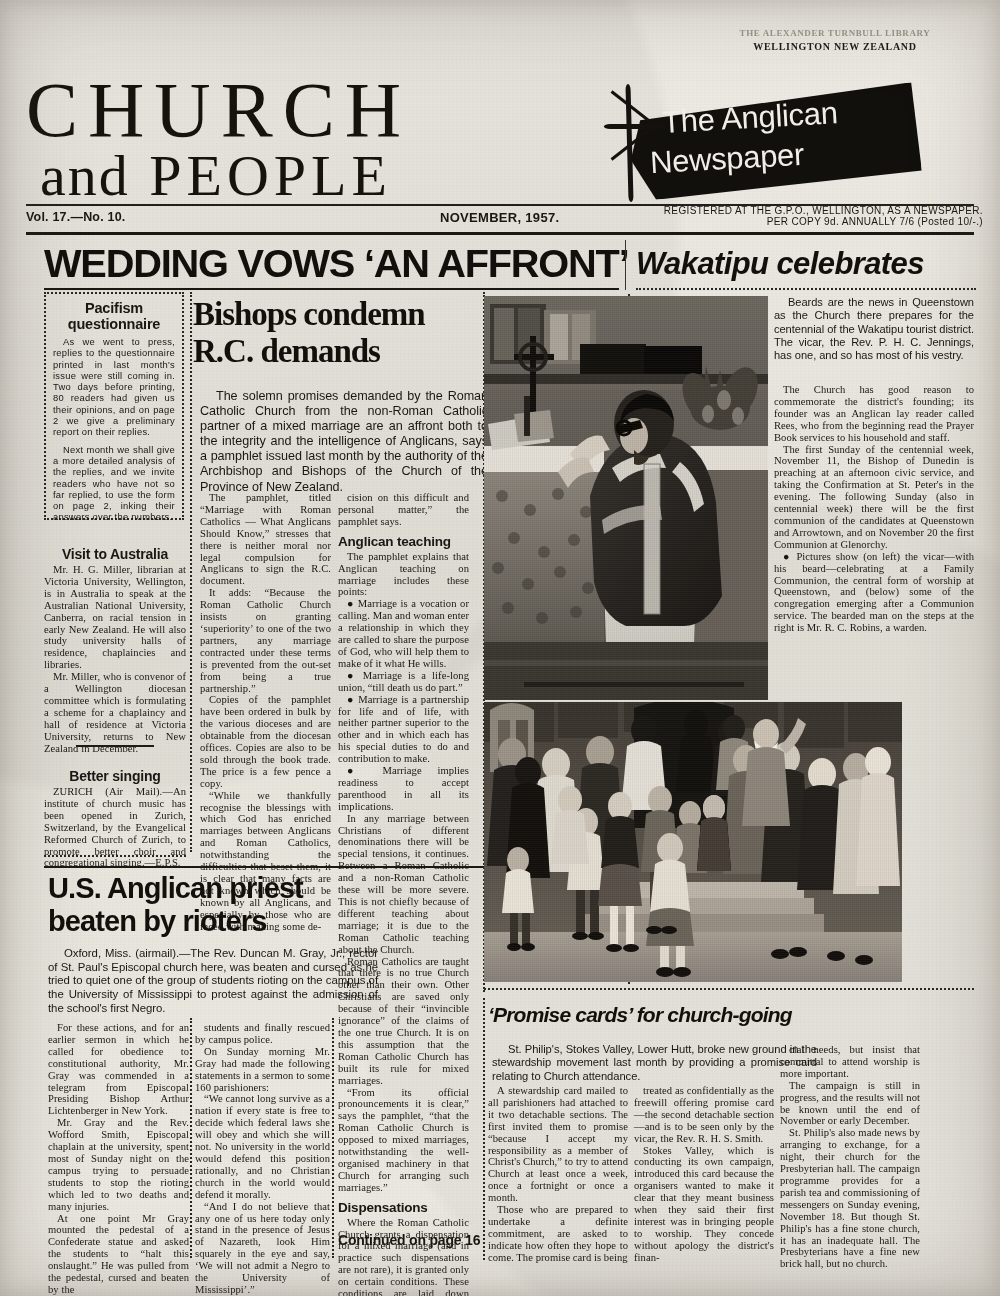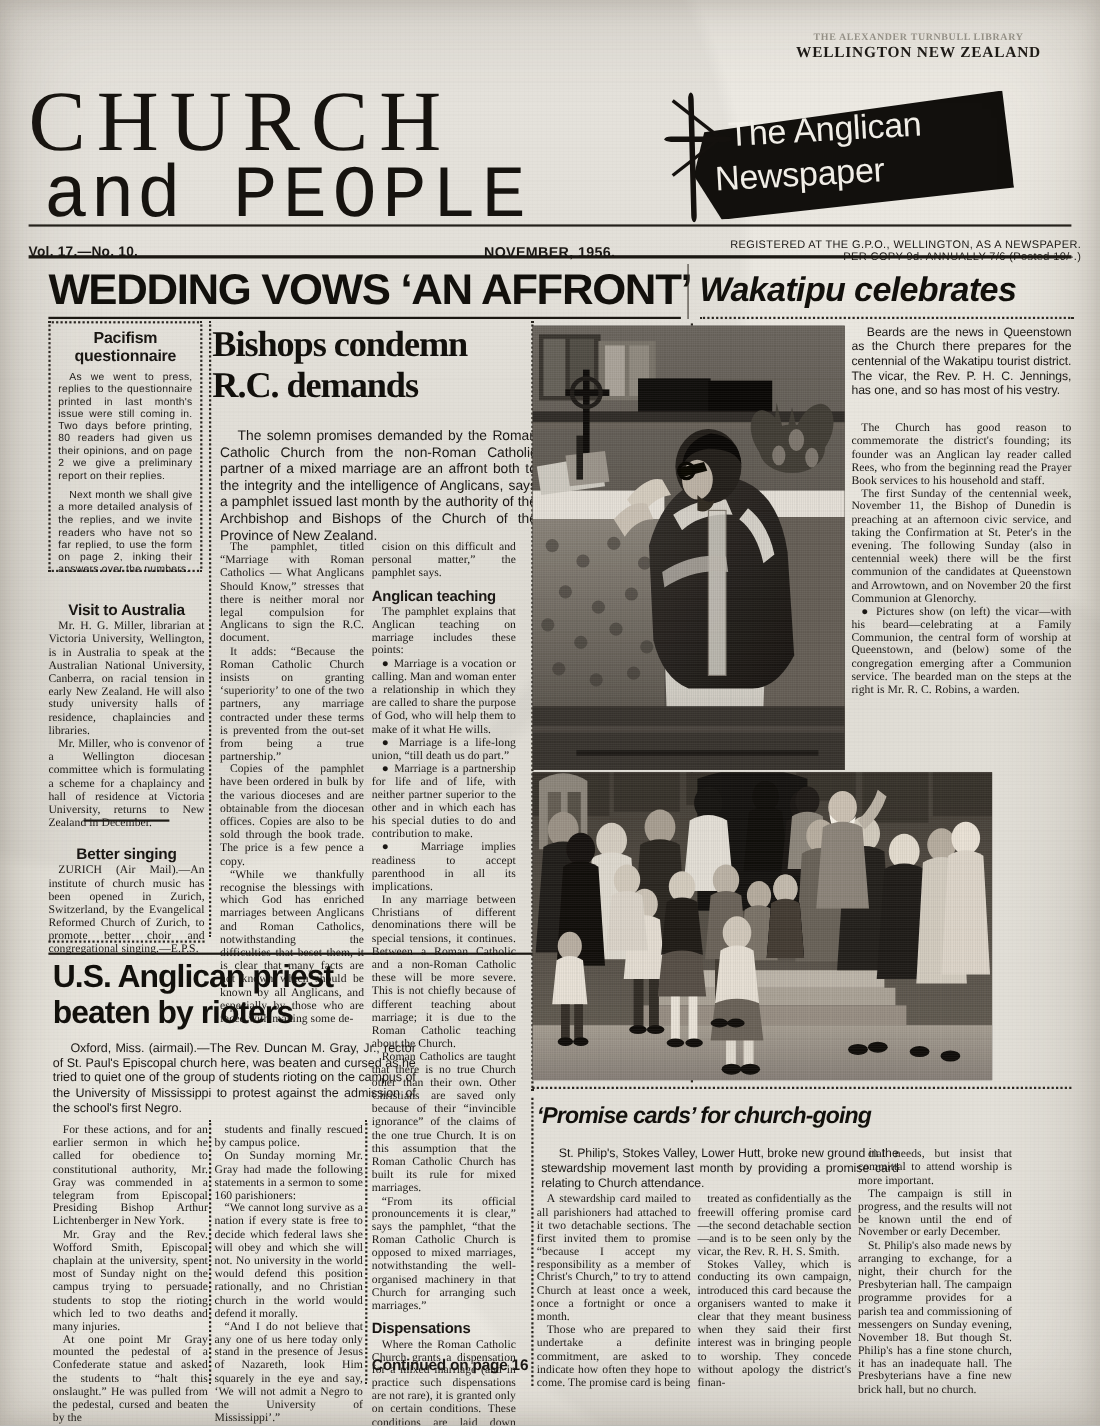--- a/index.html
+++ b/index.html
@@ -19,28 +19,28 @@
       repeating-linear-gradient(0deg, rgba(0,0,0,.05) 0 1px, transparent 1px 3px),
       repeating-linear-gradient(90deg, rgba(0,0,0,.035) 0 1px, transparent 1px 4px);
     mix-blend-mode:multiply;}
   .vignette{position:absolute;inset:0;pointer-events:none;
     box-shadow:inset 0 0 90px rgba(80,70,55,.28), inset 0 0 22px rgba(60,50,40,.18);}
 
   
   .lib{position:absolute;left:700px;top:28px;width:270px;text-align:center;}
   .lib .l1{font-family:"Liberation Serif",serif;font-weight:bold;font-size:9px;
            letter-spacing:.6px;color:#9a968d;white-space:nowrap;}
-  .lib .l2{font-family:"Liberation Serif",serif;font-weight:bold;font-size:14px;
+  .lib .l2{font-family:"Liberation Serif",serif;font-weight:bold;font-size:10px;
            letter-spacing:.7px;color:#1d1a16;margin-top:3px;white-space:nowrap;}
 
   
   .mast{position:absolute;left:26px;top:74px;width:620px;}
   .mast .m1{font-family:"Liberation Serif",serif;font-size:78px;line-height:.92;
             letter-spacing:10px;color:#16130f;font-weight:400;}
-  .mast .m2{font-family:Liberation Mono, monospace;font-size:67px;line-height:.95;
+  .mast .m2{font-family:Liberation Serif, serif;font-size:58px;line-height:.95;
             letter-spacing:5px;color:#16130f;font-weight:400;margin-top:2px;padding-left:14px;}
   .mast .m2 .and{font-style:normal;letter-spacing:2px;}
 
   .logo{position:absolute;left:600px;top:86px;width:330px;height:115px;}
   .logo .blob{position:absolute;left:30px;top:4px;width:290px;height:103px;
       background:#12100d;
       clip-path:polygon(4% 22%, 98% 0%, 100% 86%, 8% 100%, 0% 60%);
       transform:rotate(-3.2deg);}
   .logo .cross-v{position:absolute;left:27px;top:-2px;width:5px;height:118px;background:#14110e;
       border-radius:50%/6px;transform:rotate(-1.5deg);}
@@ -49,21 +49,21 @@
   .logo .cross-d1{position:absolute;left:6px;top:20px;width:52px;height:3px;background:#14110e;
       transform:rotate(38deg);}
   .logo .cross-d2{position:absolute;left:6px;top:56px;width:52px;height:3px;background:#14110e;
       transform:rotate(-38deg);}
   .logo .t1,.logo .t2{position:absolute;color:#f2efe8;font-family:"Liberation Sans",sans-serif;
       font-weight:400;font-size:31px;letter-spacing:-.3px;transform:rotate(-3.2deg);}
   .logo .t1{left:62px;top:14px;}
   .logo .t2{left:50px;top:55px;}
 
   
-  .volrow{position:absolute;left:26px;top:220px;width:948px;height:22px;}
+  .volrow{position:absolute;left:26px;top:208px;width:948px;height:22px;}
   .volrow .vol{position:absolute;left:0;top:2px;font-family:"Liberation Sans",sans-serif;
       font-weight:bold;font-size:12.5px;letter-spacing:.2px;}
   .volrow .date{position:absolute;left:414px;top:2px;font-family:"Liberation Sans",sans-serif;
       font-weight:bold;font-size:13px;letter-spacing:.3px;}
   .volrow .reg{position:absolute;left:617px;top:-2px;width:340px;
       font-family:"Liberation Sans",sans-serif;font-size:10px;line-height:10.5px;
       letter-spacing:.35px;text-align:right;}
   .rule-thick{position:absolute;left:26px;top:232px;width:948px;height:3px;background:#1b1813;}
 
   
@@ -143,21 +143,21 @@
     <div class="cross-h"></div>
     <div class="cross-d1"></div>
     <div class="cross-d2"></div>
     <div class="t1">The Anglican</div>
     <div class="t2">Newspaper</div>
   </div>
 
   <div class="hline" style="left:26px;top:204px;width:948px;height:2px;background:#23201b;"></div>
   <div class="volrow">
     <div class="vol">Vol. 17.—No. 10.</div>
-    <div class="date">NOVEMBER, 1956.</div>
+    <div class="date">NOVEMBER, 1957.</div>
     <div class="reg">REGISTERED AT THE G.P.O., WELLINGTON, AS A NEWSPAPER. PER COPY 9d. ANNUALLY 7/6 (Posted 10/-.)</div>
   </div>
   <div class="rule-thick"></div>
 
   <div class="hl-main">WEDDING VOWS ‘AN AFFRONT’</div>
   <div class="vline" style="left:625px;top:240px;height:50px;"></div>
   <div class="hl-waka">Wakatipu celebrates</div>
   <div class="hline" style="left:44px;top:288px;width:575px;background:#1b1813;height:2px;"></div>
   <div class="hdash" style="left:636px;top:288px;width:340px;"></div>
 

